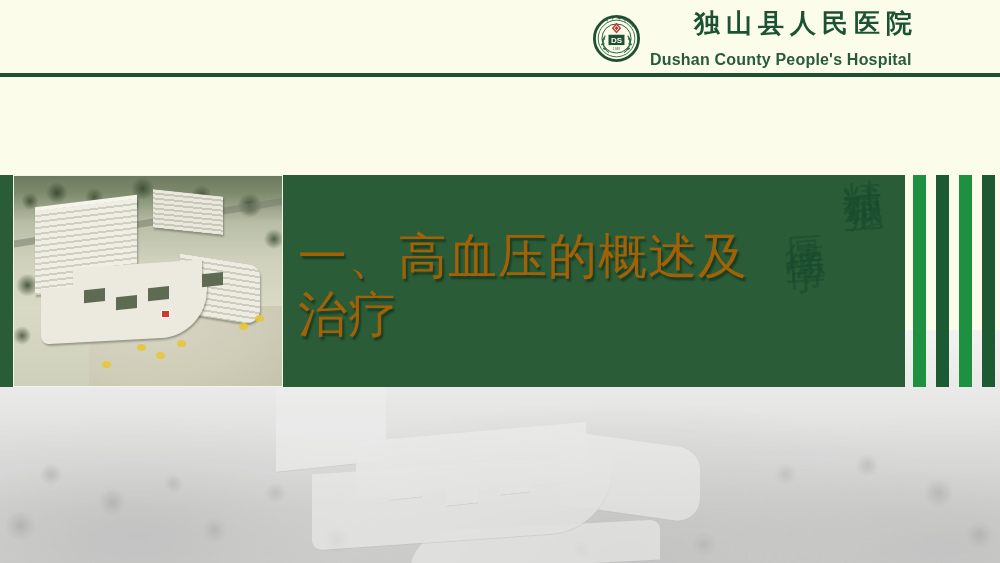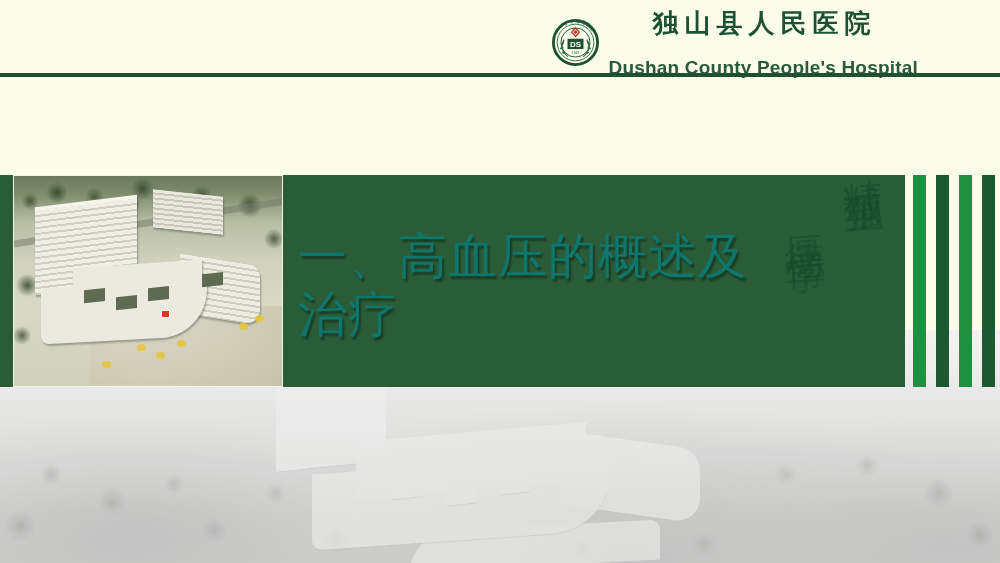--- a/index.html
+++ b/index.html
@@ -113,25 +113,25 @@
   .logo-cn {
     font-size: 26px;
     letter-spacing: 6px;
     color: #1c5233;
     font-weight: 700;
     font-family: "DejaVu Serif", "Liberation Serif", serif;
     white-space: nowrap;
     margin-left: 44px;
   }
   .logo-en {
-    font-size: 19px;
+    font-size: 16px;
     color: #2a5a3c;
     font-weight: 700;
     letter-spacing: 0.2px;
-    margin-top: 22px;
+    margin-top: 16px;
     white-space: nowrap;
   }
   .header-rule {
     position: absolute;
     left: 0;
     top: 73px;
     width: 1000px;
     height: 4px;
     background: #1f5034;
   }
@@ -229,21 +229,21 @@
     gap: 10px;
   }
   .stripe { width: 13px; height: 212px; }
 
   
   .title {
     position: absolute;
     left: 298px;
     top: 228px;
     width: 470px;
-    color: #0f766e;
+    color: #a16207;
     font-size: 49px;
     line-height: 1.18;
     font-weight: 500;
     letter-spacing: 1px;
     font-family: "DejaVu Sans", "Liberation Sans", sans-serif;
     text-shadow: 2px 3px 2px rgba(10,34,18,0.55);
   }
 </style>
 </head>
 <body>

